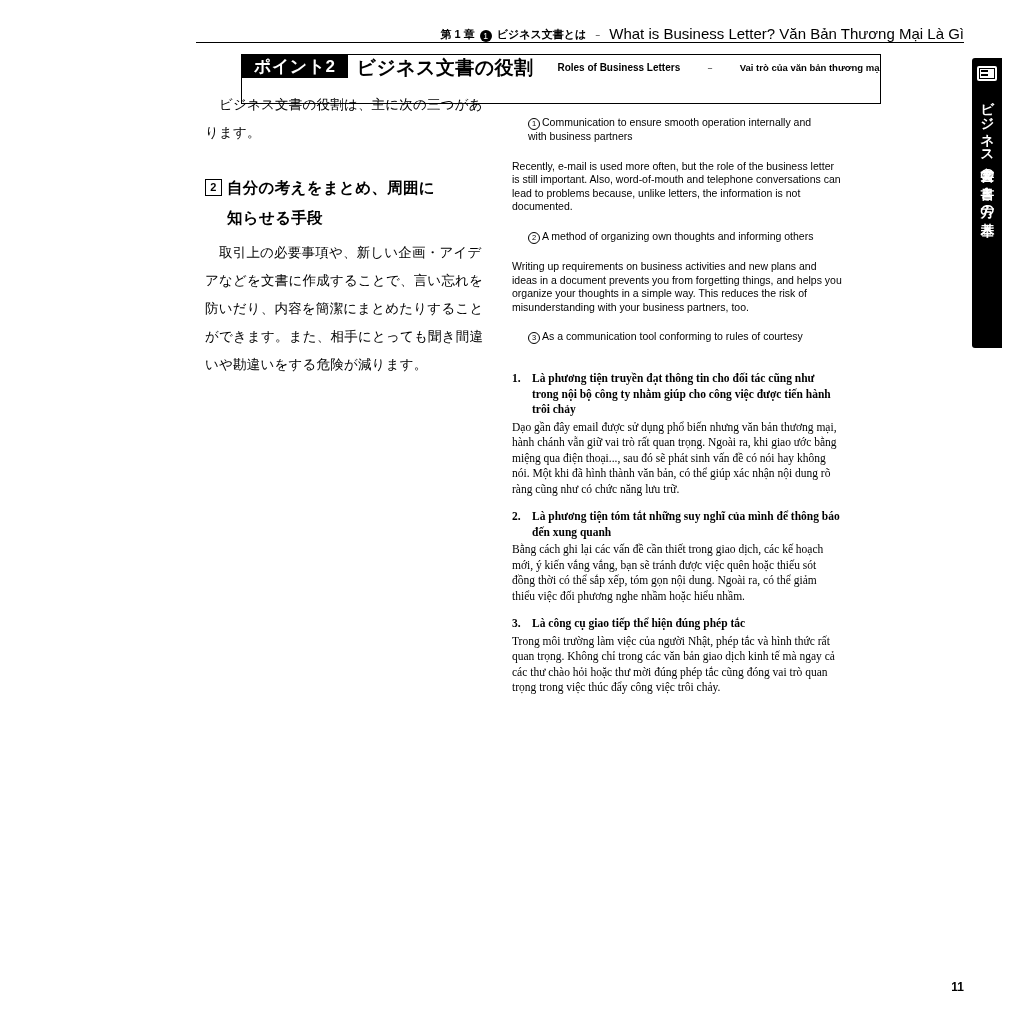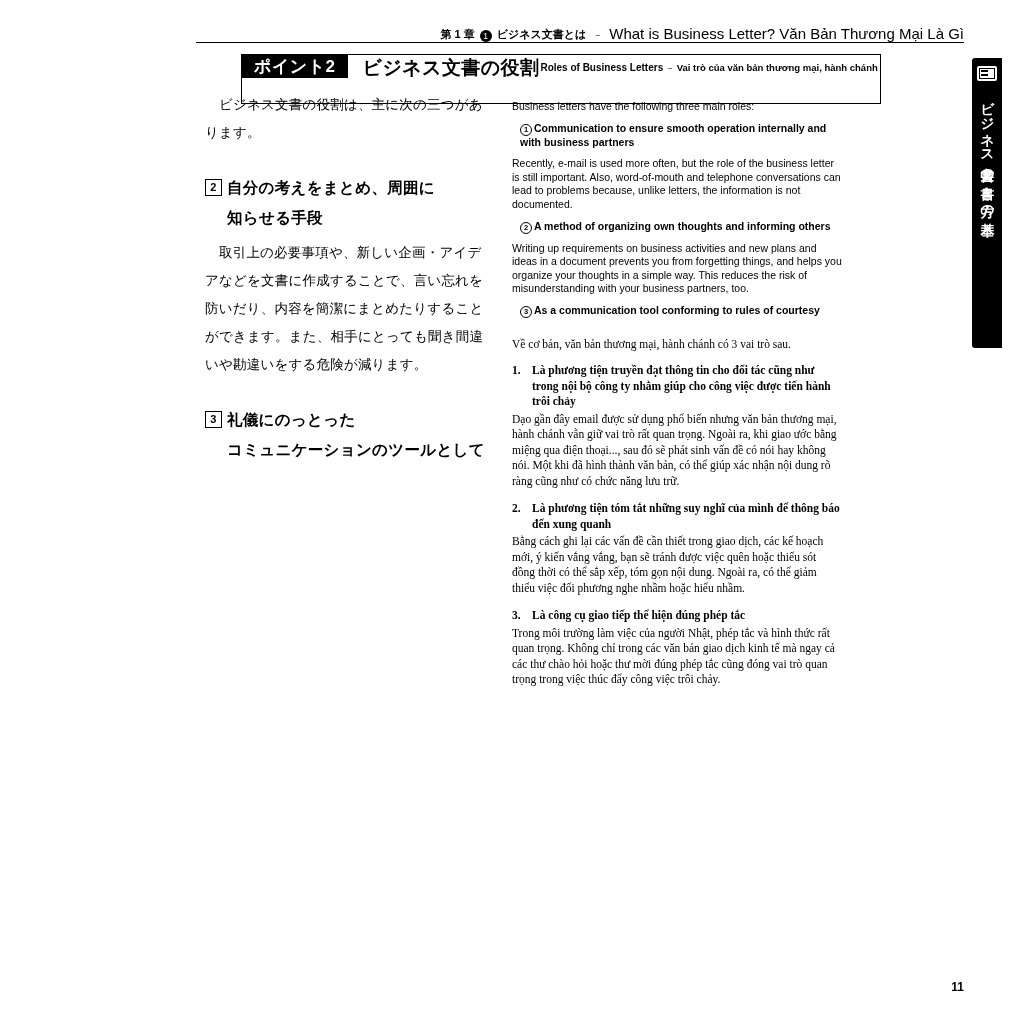--- a/index.html
+++ b/index.html
@@ -96,22 +96,22 @@
     display: flex;
     align-items: center;
     justify-content: center;
     padding: 0 12px;
     letter-spacing: 0.5px;
   }
   .point-titles {
     flex: 1;
     display: flex;
     align-items: center;
-    padding-left: 15px;
-    gap: 1px;
+    padding-left: 9px;
+    gap: 24px;
     overflow: hidden;
   }
   .point-jp {
     font-weight: bold;
     font-size: 19px;
     letter-spacing: 0.4px;
     position: relative;
     white-space: nowrap;
   }
   .ruby-wrap {
@@ -239,22 +239,22 @@
     text-align: center;
     font-weight: bold;
     margin-right: 5px;
     vertical-align: 2px;
   }
 
   .en-para {
     margin: 0 0 1px 0;
   }
   .en-sub {
-    margin: 8px;
-    font-weight: bold;
+    margin: 16px;
+    font-weight: normal;
   }
   .circle-small {
     display: inline-block;
     width: 10px; height: 10px;
     line-height: 9px;
     border: 1px solid #000;
     border-radius: 50%;
     font-size: 7.5px;
     text-align: center;
     margin-right: 2px;
@@ -326,47 +326,41 @@
   <div class="col-jp">
     <p class="jp-para">ビジネス文書の役割は、主に次の三つがあります。</p>
 
 
     <div class="jp-heading">
       <span class="boxnum">2</span><span>自分の考えをまとめ、周囲に</span>
       <span class="line2">知らせる手段</span>
     </div>
     <p class="jp-para">取引上の必要事項や、新しい企画・アイデアなどを文書に作成することで、言い忘れを防いだり、内容を簡潔にまとめたりすることができます。また、相手にとっても聞き間違いや勘違いをする危険が減ります。</p>
 
-    <div class="jp-heading">
-      <span class="boxnum">3</span><span>礼儀にのっとった</span>
-      <span class="line2">コミュニケーションのツールとして</span>
-    </div>
   </div>
 
   <div class="col-en">
-    <p class="en-para">Business letters have the following three main roles:</p>
 
     <p class="en-sub">
       <span class="circle-small">1</span><span>Communication to ensure smooth operation internally and with business partners</span>
     </p>
     <p class="en-para">Recently, e-mail is used more often, but the role of the business letter is still important. Also, word-of-mouth and telephone conversations can lead to problems because, unlike letters, the information is not documented.</p>
 
     <p class="en-sub">
       <span class="circle-small">2</span><span>A method of organizing own thoughts and informing others</span>
     </p>
     <p class="en-para">Writing up requirements on business activities and new plans and ideas in a document prevents you from forgetting things, and helps you organize your thoughts in a simple way. This reduces the risk of misunderstanding with your business partners, too.</p>
 
     <p class="en-sub">
       <span class="circle-small">3</span><span>As a communication tool conforming to rules of courtesy</span>
     </p>
 
     <div class="en-gap"></div>
 
     <div class="vi-block">
-      <p class="vi-intro">Về cơ bản, văn bản thương mại, hành chánh có 3 vai trò sau.</p>
 
       <div class="vi-item">
         <span class="vi-num">1.</span>
         <span class="vi-head">Là phương tiện truyền đạt thông tin cho đối tác cũng như trong nội bộ công ty nhằm giúp cho công việc được tiến hành trôi chảy</span>
       </div>
       <p class="vi-body">Dạo gần đây email được sử dụng phổ biến nhưng văn bản thương mại, hành chánh vẫn giữ vai trò rất quan trọng. Ngoài ra, khi giao ước bằng miệng qua điện thoại..., sau đó sẽ phát sinh vấn đề có nói hay không nói. Một khi đã hình thành văn bản, có thể giúp xác nhận nội dung rõ ràng cũng như có chức năng lưu trữ.</p>
 
       <div class="vi-item">
         <span class="vi-num">2.</span>
         <span class="vi-head">Là phương tiện tóm tắt những suy nghĩ của mình để thông báo đến xung quanh</span>

